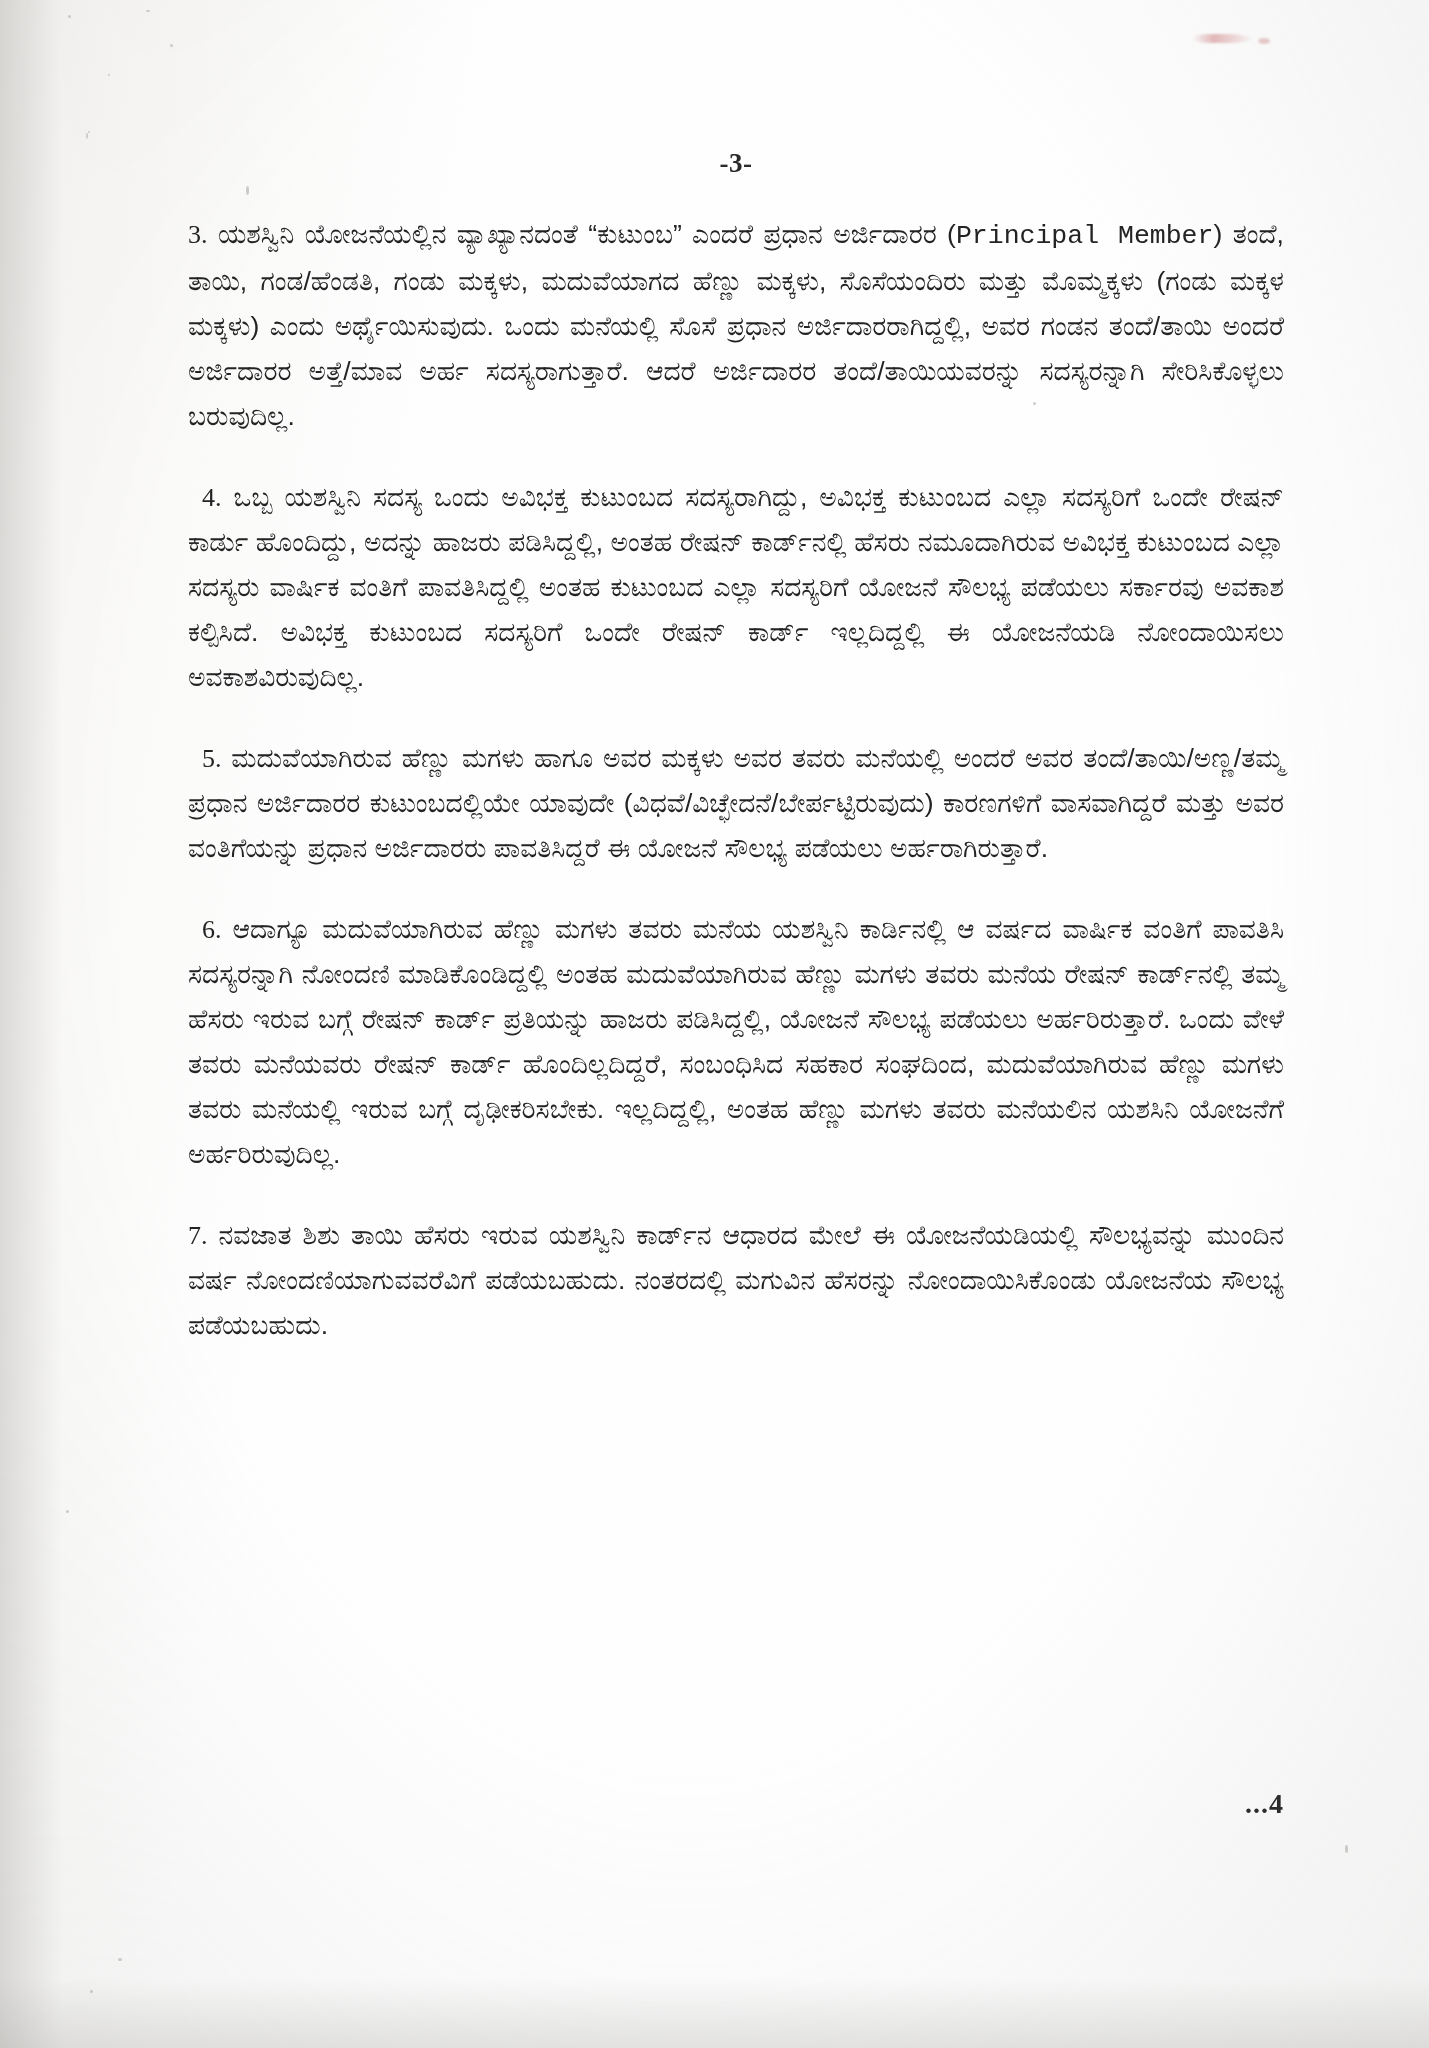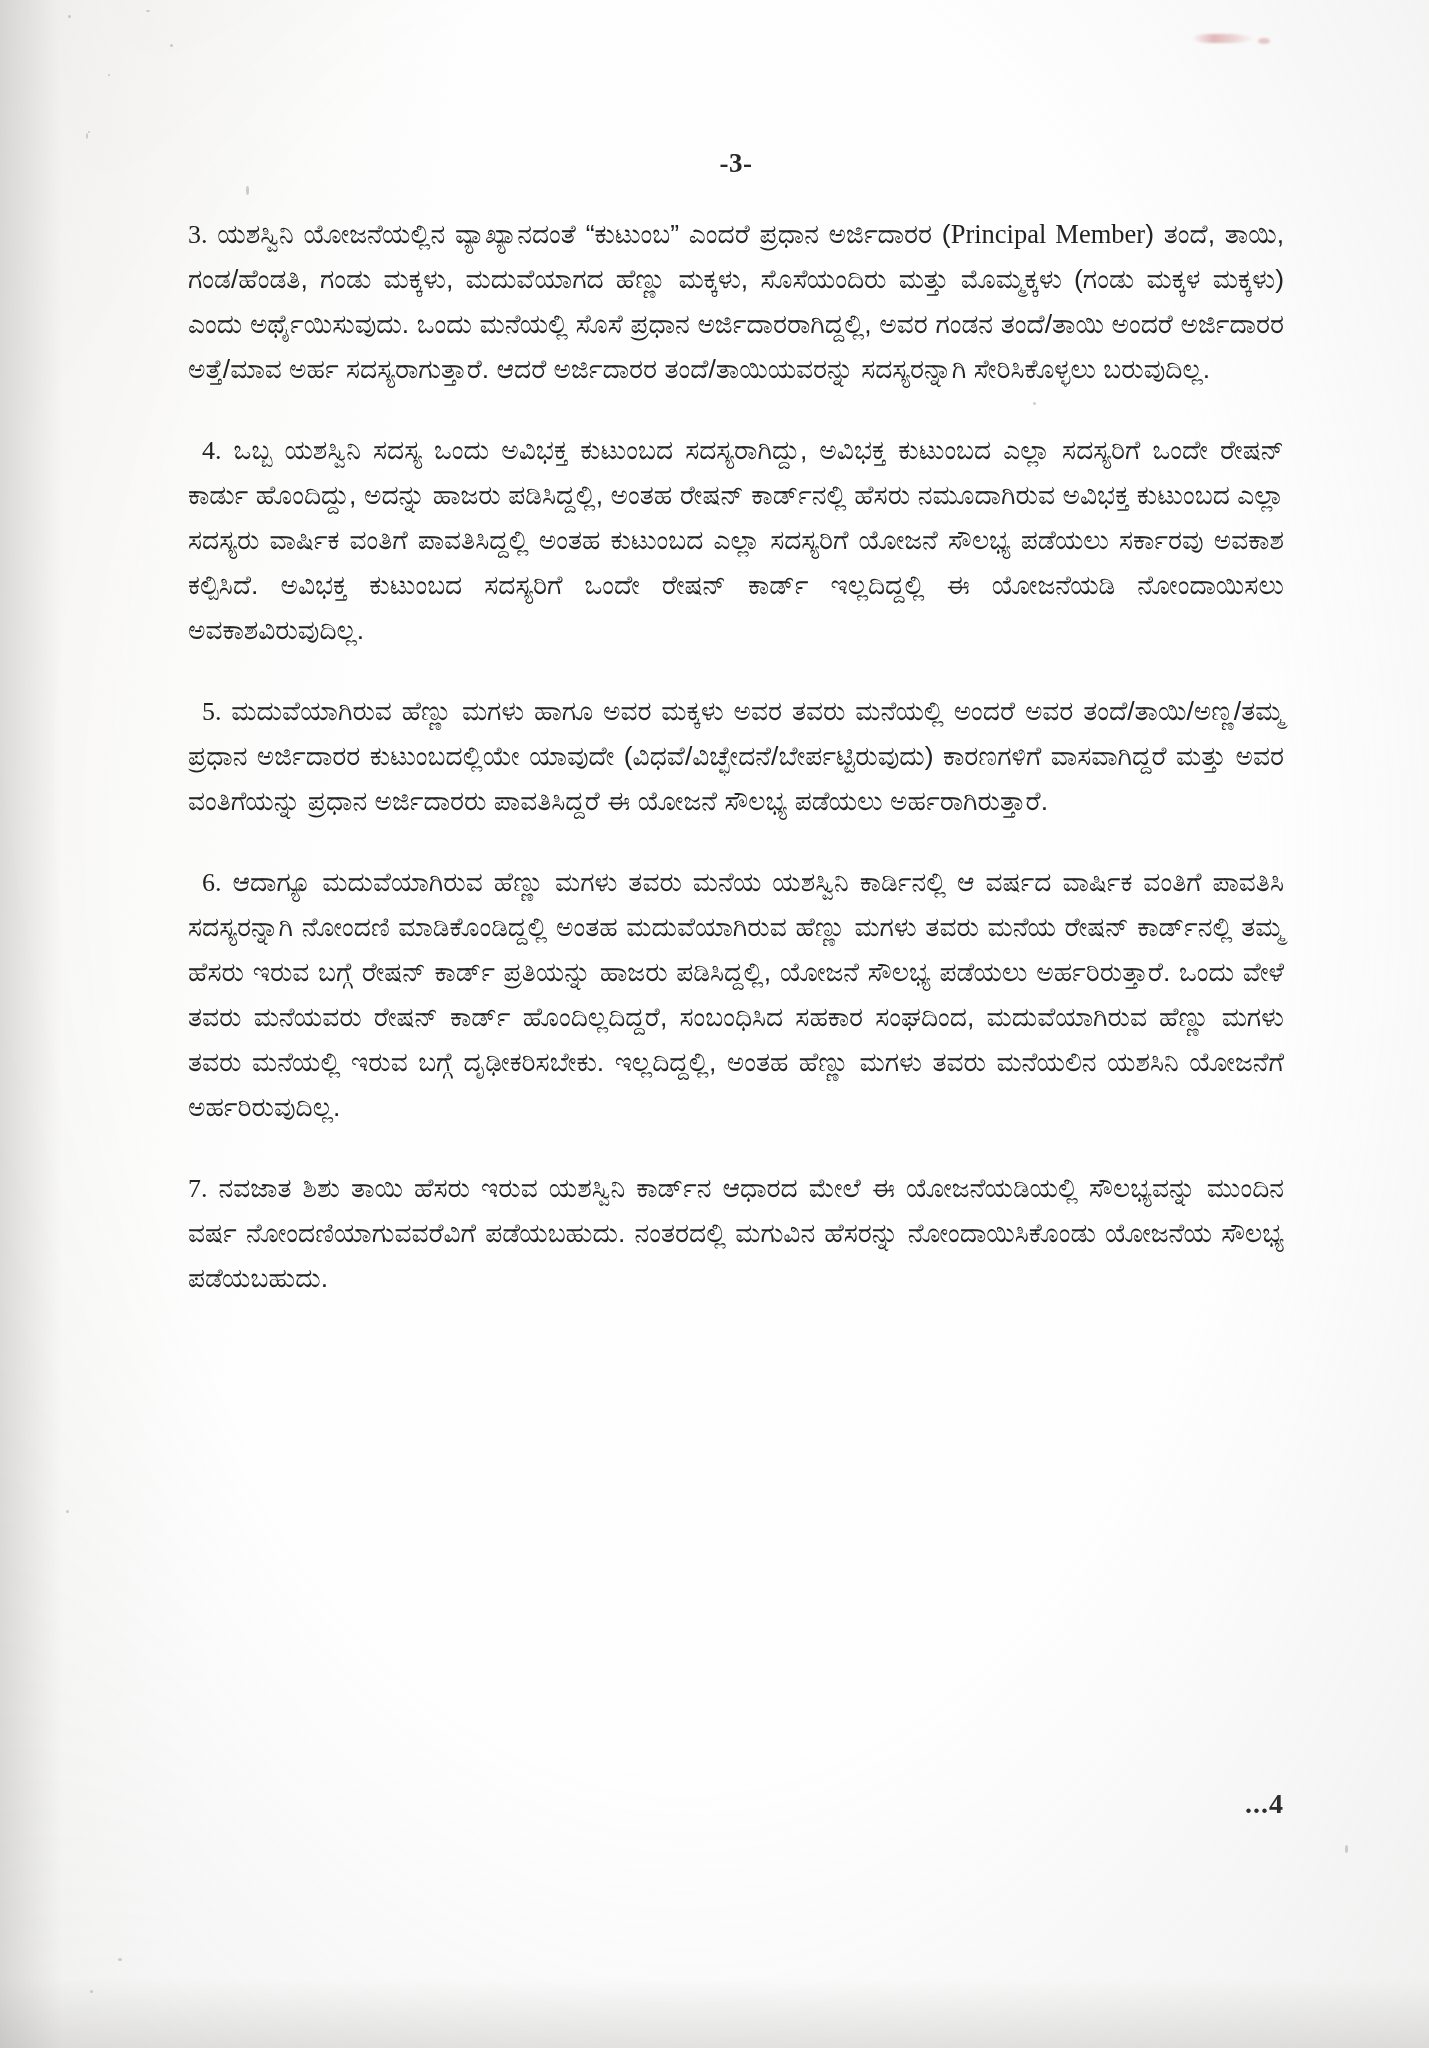--- a/index.html
+++ b/index.html
@@ -114,21 +114,21 @@
     color: #232323;
     font-family: "Liberation Sans", "DejaVu Sans", sans-serif;
   }
   .para:last-child { margin-bottom: 0; }
 
   .para .num {
     font-family: "Liberation Serif", "DejaVu Serif", serif;
     font-size: 26px;
   }
   .kw-bold { font-weight: 400; }
-  .latin { font-family: Liberation Serif, serif; }
+  .latin { font-family: Liberation Mono, monospace; }
 
   
   .p3 { text-indent: 0; }
   .p4, .p5, .p6 { text-indent: 14px; }
   .p7 { text-indent: 0; }
 
   .footer-page {
     position: absolute;
     left: 0;
     top: 1788px;

